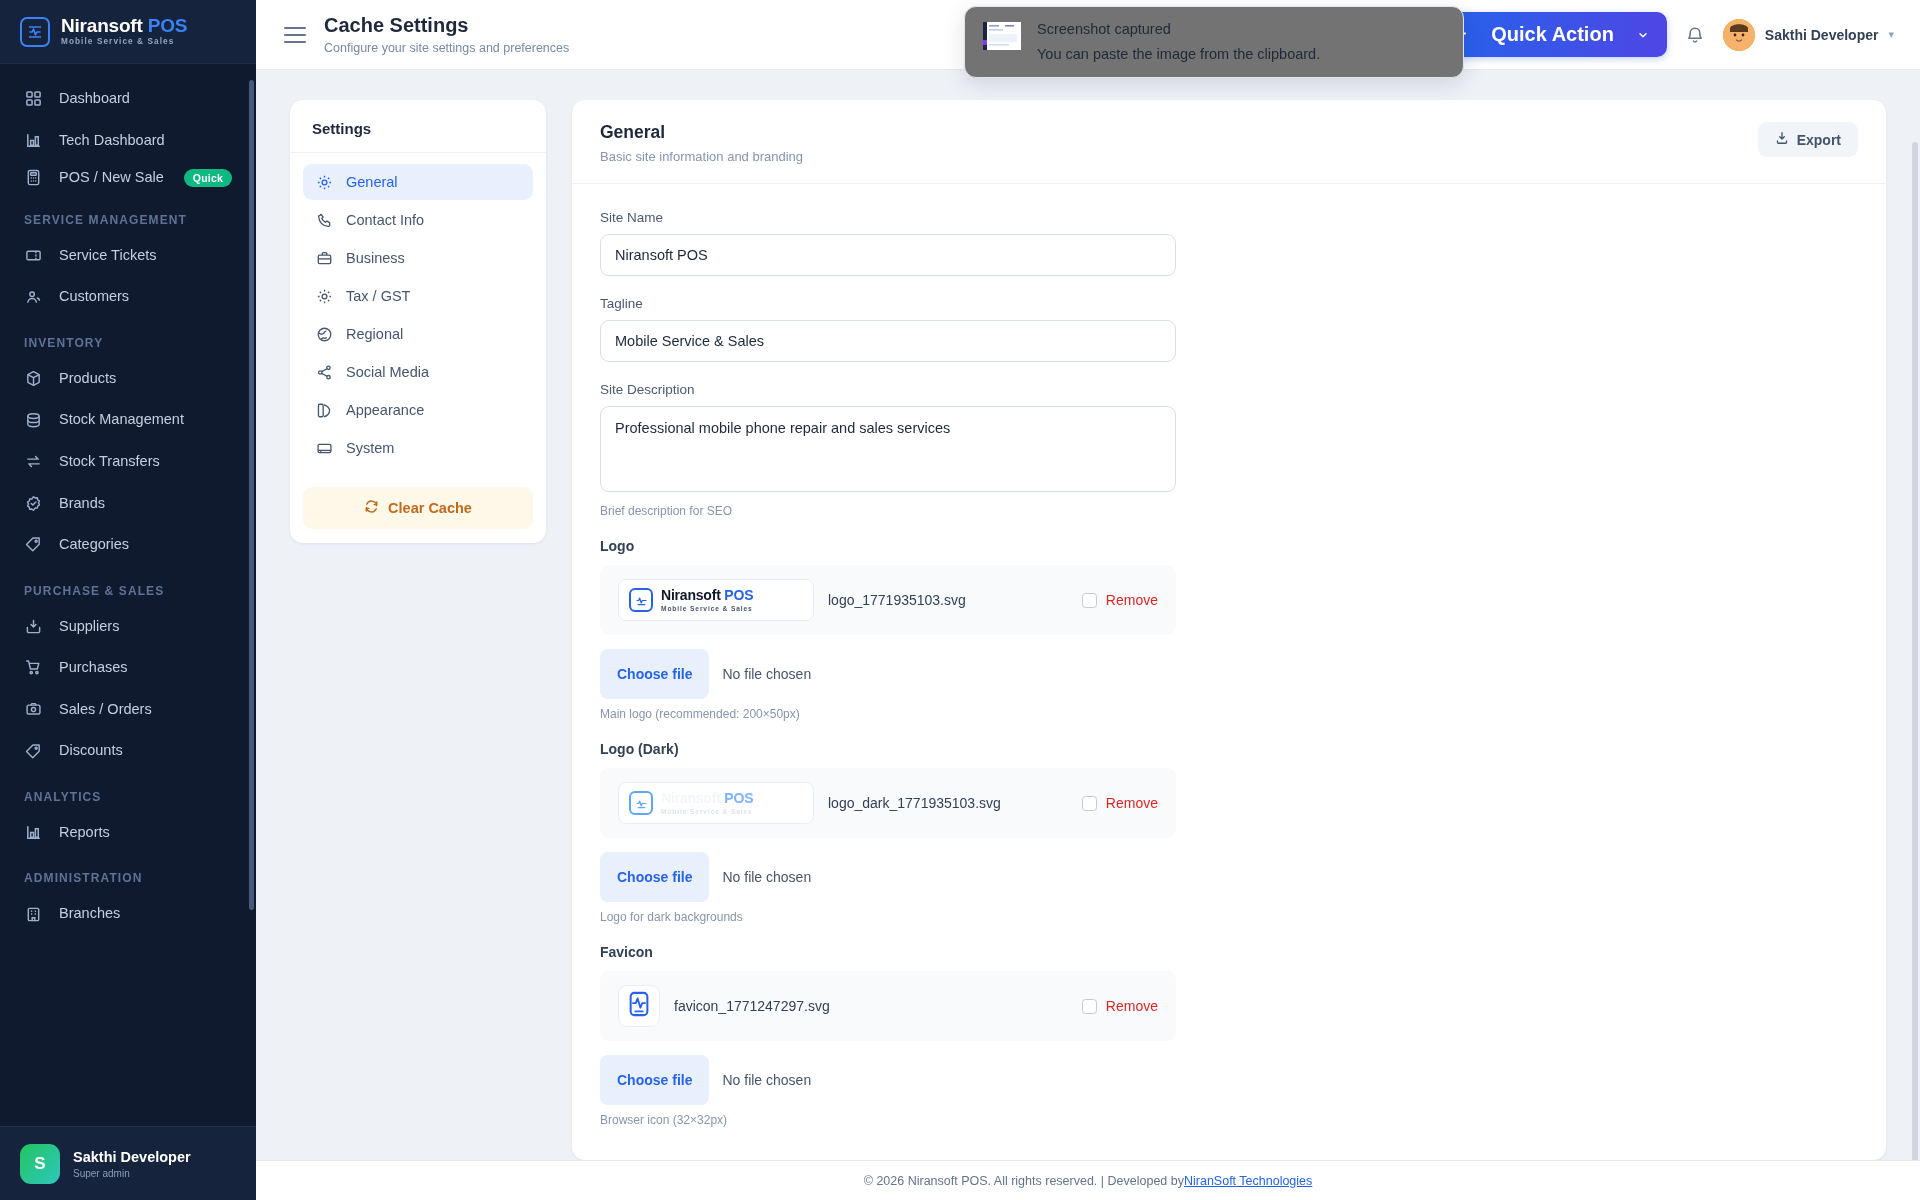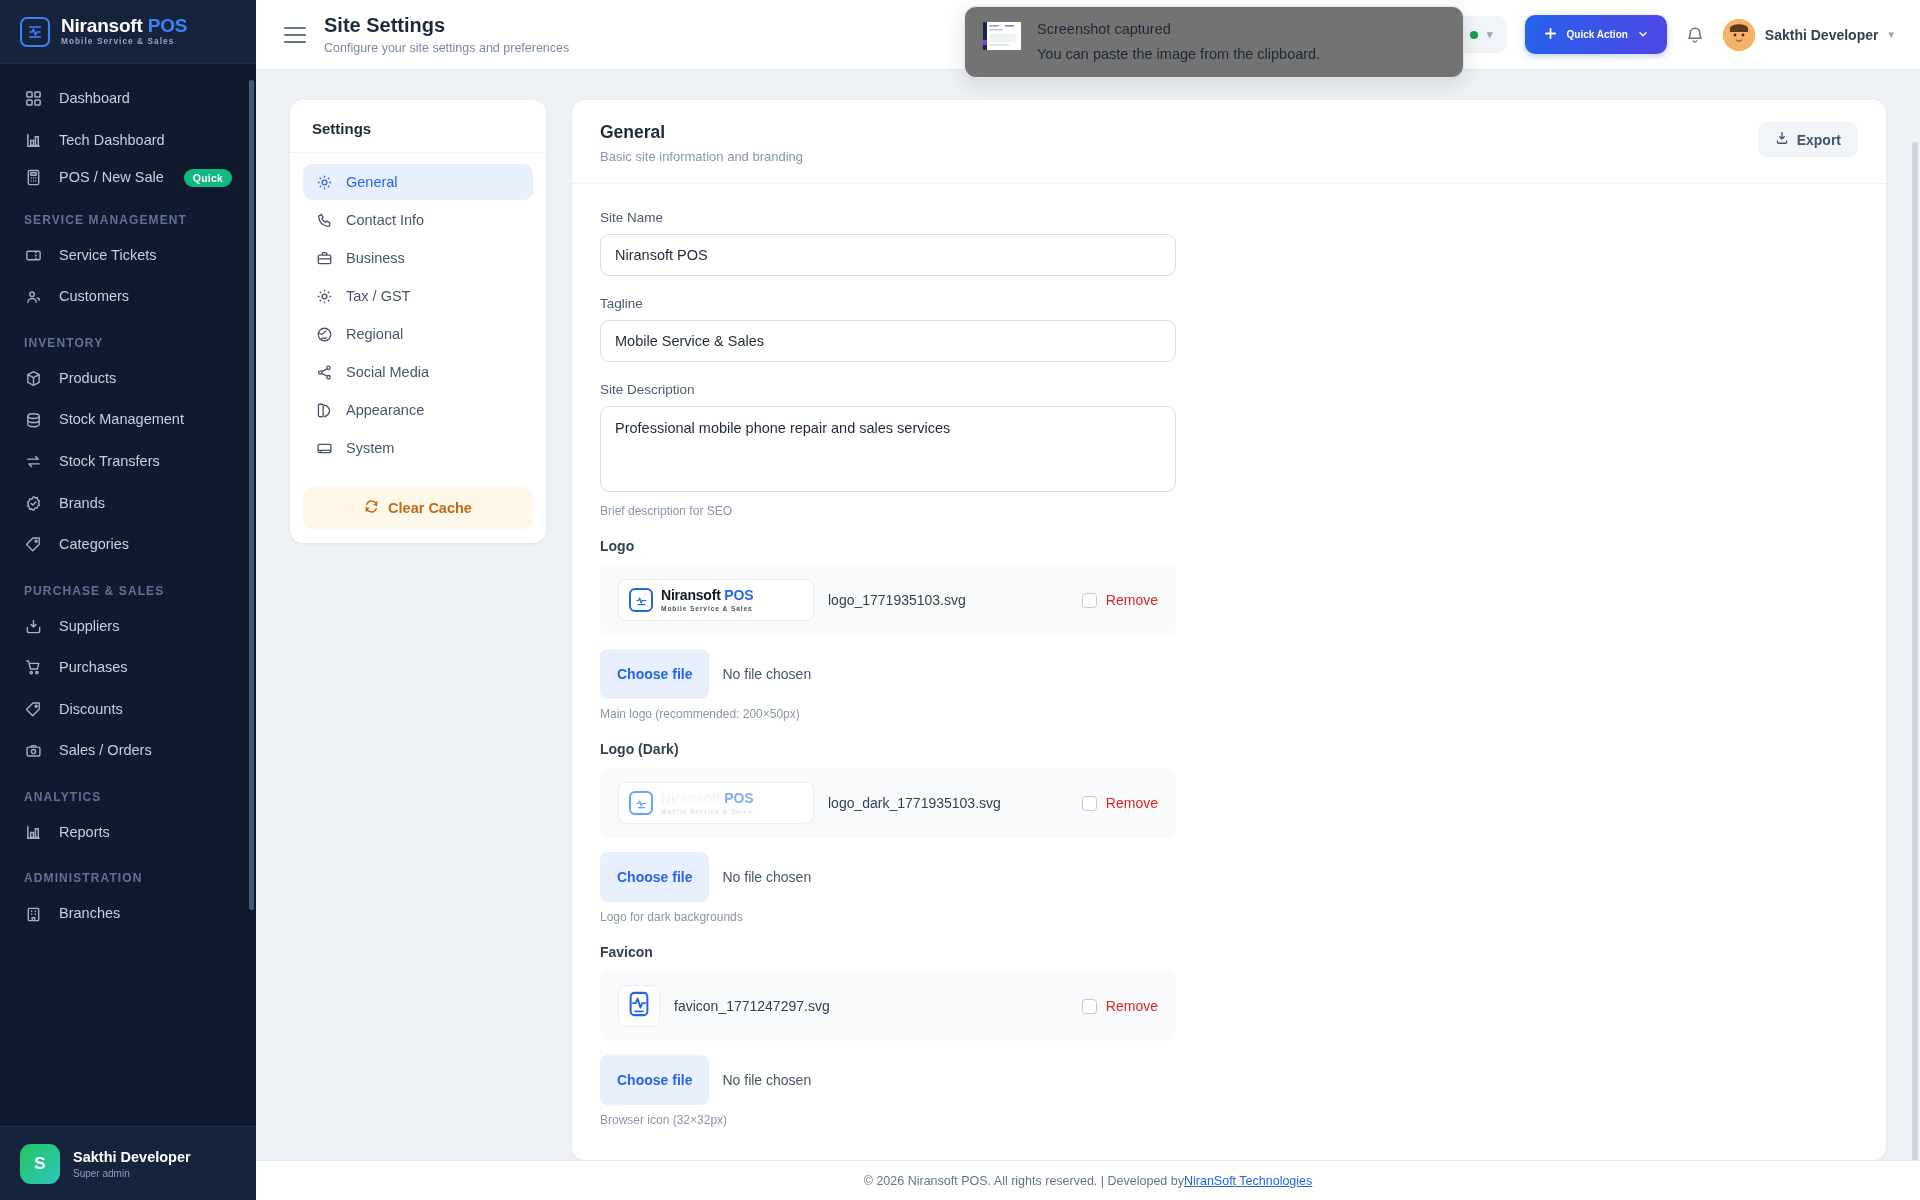--- a/index.html
+++ b/index.html
@@ -87,23 +87,23 @@
 
   .branch-chip {
     display: flex; align-items: center; gap: 9px;
     background: #f1f4f9; border-radius: 9px; padding: 9px 14px;
     font-size: 14px; color: #334155; font-weight: 600; cursor: pointer;
   }
   .dot-green { width: 8px; height: 8px; border-radius: 50%; background: #16a34a; }
   .chev { color: #94a3b8; font-size: 11px; }
 
   .quick-btn {
-    display: flex; align-items: center; gap: 9px;
+    display: flex; align-items: center; gap: 23px;
     background: linear-gradient(95deg,#2563eb,#4f46e5);
-    color: #fff; font-size: 10px; font-weight: 600;
+    color: #fff; font-size: 20px; font-weight: 600;
     padding: 11px 18px; border-radius: 10px; cursor: pointer;
     box-shadow: 0 2px 7px rgba(37,99,235,.3);
   }
   .bell { color: #64748b; cursor: pointer; display:flex; }
   .user-chip { display: flex; align-items: center; gap: 10px; cursor: pointer; }
   .avatar-circ {
     width: 32px; height: 32px; border-radius: 50%;
     background: #f59e0b; display:flex; align-items:center; justify-content:center;
     font-size: 15px; overflow:hidden;
   }
@@ -376,35 +376,35 @@
               <path d="M1.8 2.2h2l2 8.4h7.2l1.6-6H4.6"></path>
               <circle cx="6.6" cy="14.4" r="1.2"></circle>
               <circle cx="12.6" cy="14.4" r="1.2"></circle>
             </svg>
           </span>
         <span class="lbl">Purchases</span>
       </div>
       <div class="sb-item">
         <span class="ico">
             <svg width="17" height="17" viewBox="0 0 18 18" fill="none" stroke="currentColor" stroke-width="1.5" stroke-linejoin="round">
-              <path d="M8.4 2.2H15v6.6l-6.8 6.8-6.6-6.6z"></path>
-              <circle cx="11.8" cy="5.6" r="1.1"></circle>
-            </svg>
-          </span>
-        <span class="lbl">Discounts</span>
-      </div>
-      <div class="sb-item">
-        <span class="ico">
-            <svg width="17" height="17" viewBox="0 0 18 18" fill="none" stroke="currentColor" stroke-width="1.5" stroke-linejoin="round">
               <rect x="2.2" y="4.4" width="13.6" height="9.4" rx="1.6"></rect>
               <circle cx="9" cy="9.1" r="2.2"></circle>
               <path d="M6.2 4.4l1-1.6h3.6l1 1.6"></path>
             </svg>
           </span>
         <span class="lbl">Sales / Orders</span>
+      </div>
+      <div class="sb-item">
+        <span class="ico">
+            <svg width="17" height="17" viewBox="0 0 18 18" fill="none" stroke="currentColor" stroke-width="1.5" stroke-linejoin="round">
+              <path d="M8.4 2.2H15v6.6l-6.8 6.8-6.6-6.6z"></path>
+              <circle cx="11.8" cy="5.6" r="1.1"></circle>
+            </svg>
+          </span>
+        <span class="lbl">Discounts</span>
       </div>
 
       <div class="sb-group">ANALYTICS</div>
       <div class="sb-item">
         <span class="ico">
             <svg width="17" height="17" viewBox="0 0 18 18" fill="none" stroke="currentColor" stroke-width="1.6" stroke-linecap="round">
               <path d="M3 15V3"></path>
               <path d="M3 15h12"></path>
               <rect x="6" y="9" width="3" height="5"></rect>
               <rect x="11" y="5" width="3" height="9"></rect>
@@ -436,21 +436,21 @@
 
   <div class="main">
 
     <header class="topbar">
       <span class="burger">
           <span></span>
           <span></span>
           <span></span>
         </span>
       <span>
-        <div class="pg-title">Site Settings</div>
+        <div class="pg-title">Cache Settings</div>
         <div class="pg-sub">Configure your site settings and preferences</div>
       </span>
       <span class="top-spacer"></span>
 
       <span class="branch-chip">
         <span><svg width="16" height="16" viewBox="0 0 18 18" fill="none" stroke="#475569" stroke-width="1.4">
               <rect x="3.5" y="2.5" width="11" height="13" rx="1.2"></rect>
               <path d="M6.3 5.6h1.4M10.3 5.6h1.4M6.3 8.4h1.4M10.3 8.4h1.4M7.6 15.5v-3h2.8v3"></path>
             </svg></span>
         <span>Branch 1</span>

